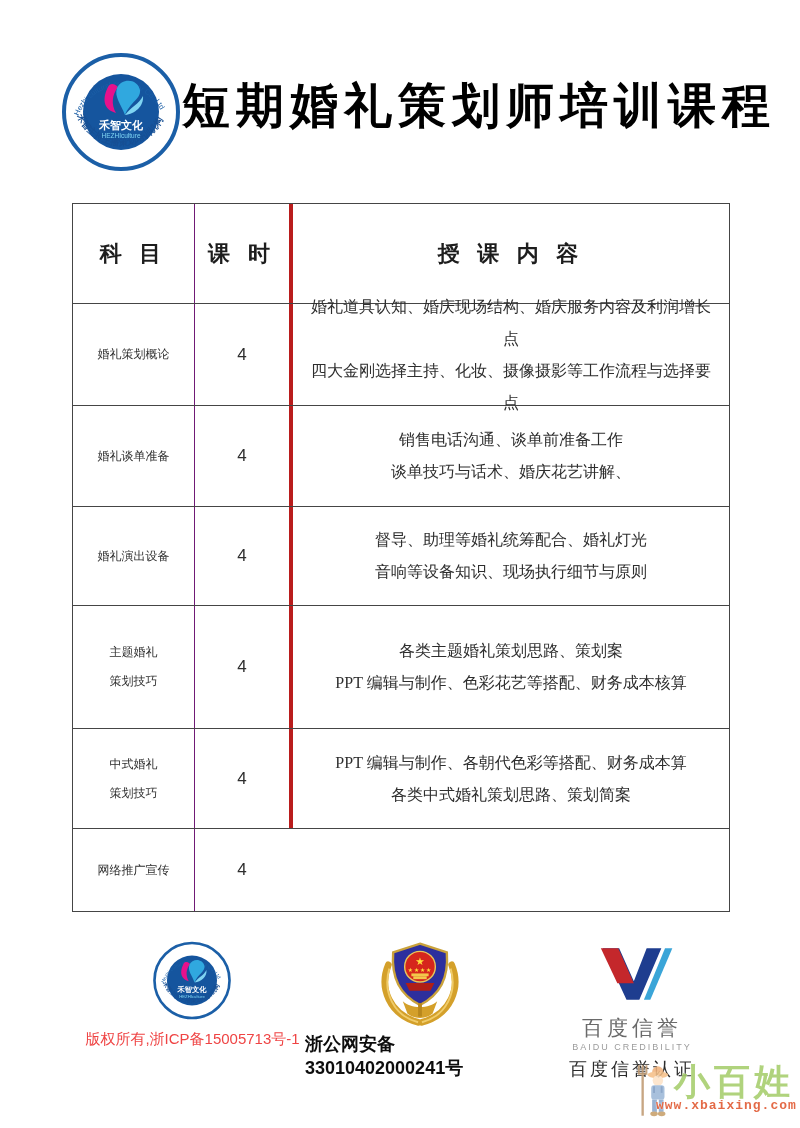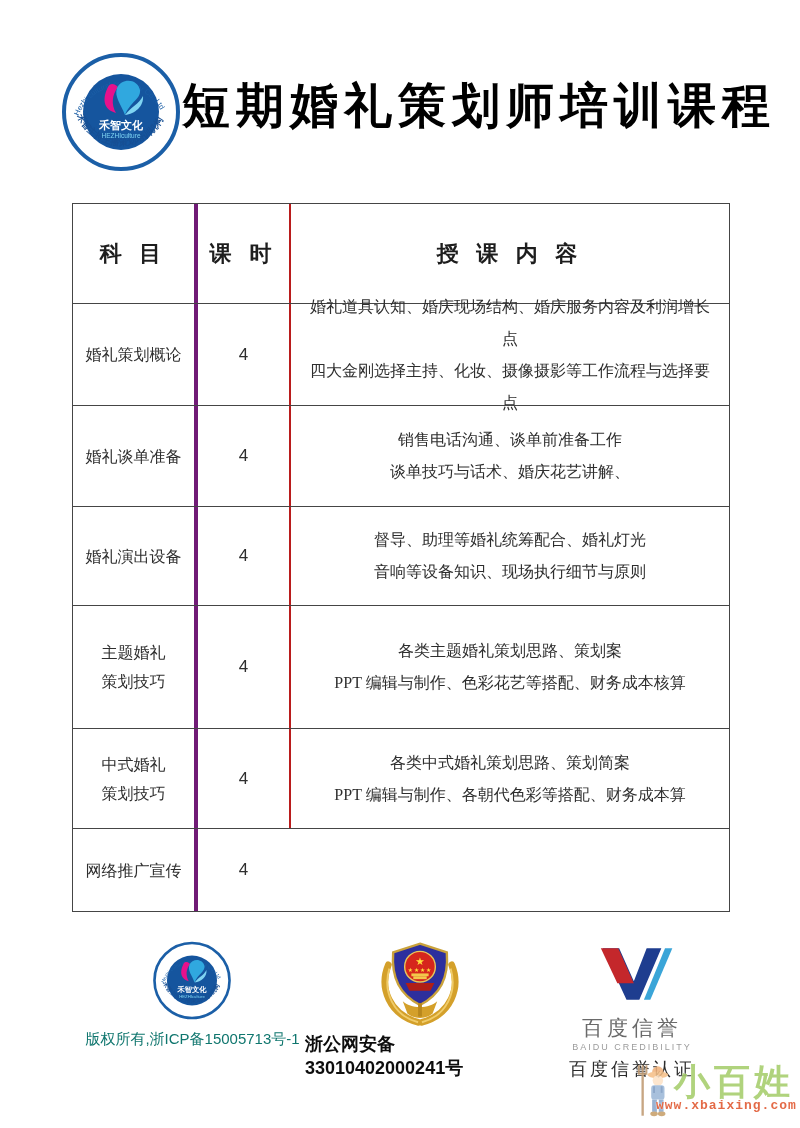--- a/index.html
+++ b/index.html
@@ -25,31 +25,31 @@
   }
   .t-row { display:flex; border-top:1px solid #454545; box-sizing:border-box; flex-shrink:0; }
   .t-row.first { border-top:none; }
   .h-head { height:99px; } .h-r1 { height:102px; } .h-r2 { height:101px; }
   .h-r3 { height:99px; }  .h-r4 { height:123px; } .h-r5 { height:100px; }
   .h-r6 { height:83px; }
   .cell {
     box-sizing:border-box; display:flex; flex-direction:column;
     justify-content:center; align-items:center; text-align:center;
   }
-  .cell.subject { width:121px; font-size:16px; line-height:29px; }
-  .cell.hours   { width:95px;  border-left:4px solid #701a75; font-size:17px;
+  .cell.subject { width:121px; font-size:12px; line-height:29px; }
+  .cell.hours   { width:95px;  border-left:1px solid #701a75; font-size:17px;
                   font-family:"Liberation Sans","DejaVu Sans",sans-serif; }
-  .cell.content { flex:1; border-left:2px solid #b91c1c; font-size:16px; line-height:32px; padding:0 18px; }
+  .cell.content { flex:1; border-left:4px solid #b91c1c; font-size:16px; line-height:32px; padding:0 18px; }
   .t-row.head .cell { font-size:22px; font-weight:bold; letter-spacing:6px; color:#1d1d1d; }
 
   
   .logo-foot { position:absolute; left:152px; top:941px; width:80px; height:79px; }
   .copyright {
     position:absolute; left:85px; top:1030px; width:215px; text-align:center;
-    font-size:15px; color:#0f766e; font-family:"Liberation Sans","DejaVu Sans",sans-serif;
+    font-size:15px; color:#ef4444; font-family:"Liberation Sans","DejaVu Sans",sans-serif;
   }
   .police-badge { position:absolute; left:374px; top:938px; width:92px; height:90px; }
   .police-text {
     position:absolute; left:305px; top:1032px; width:230px; text-align:left;
     font-size:18px; font-weight:bold; color:#0d0d0d;
     font-family:"Liberation Sans","DejaVu Sans",sans-serif;
   }
   .baidu-block {
     position:absolute; left:552px; top:946px; width:160px;
     display:flex; flex-direction:column; align-items:center;
@@ -159,22 +159,22 @@
       </div>
     </div>
 
     <div class="t-row h-r5">
       <div class="cell subject">
         <div>中式婚礼</div>
         <div>策划技巧</div>
       </div>
       <div class="cell hours">4</div>
       <div class="cell content">
+        <div>PPT 编辑与制作、各朝代色彩等搭配、财务成本算</div>
         <div>各类中式婚礼策划思路、策划简案</div>
-        <div>PPT 编辑与制作、各朝代色彩等搭配、财务成本算</div>
       </div>
     </div>
 
     <div class="t-row h-r6">
       <div class="cell subject">
         <div>网络推广宣传</div>
         <div></div>
       </div>
       <div class="cell hours">4</div>
     </div>

